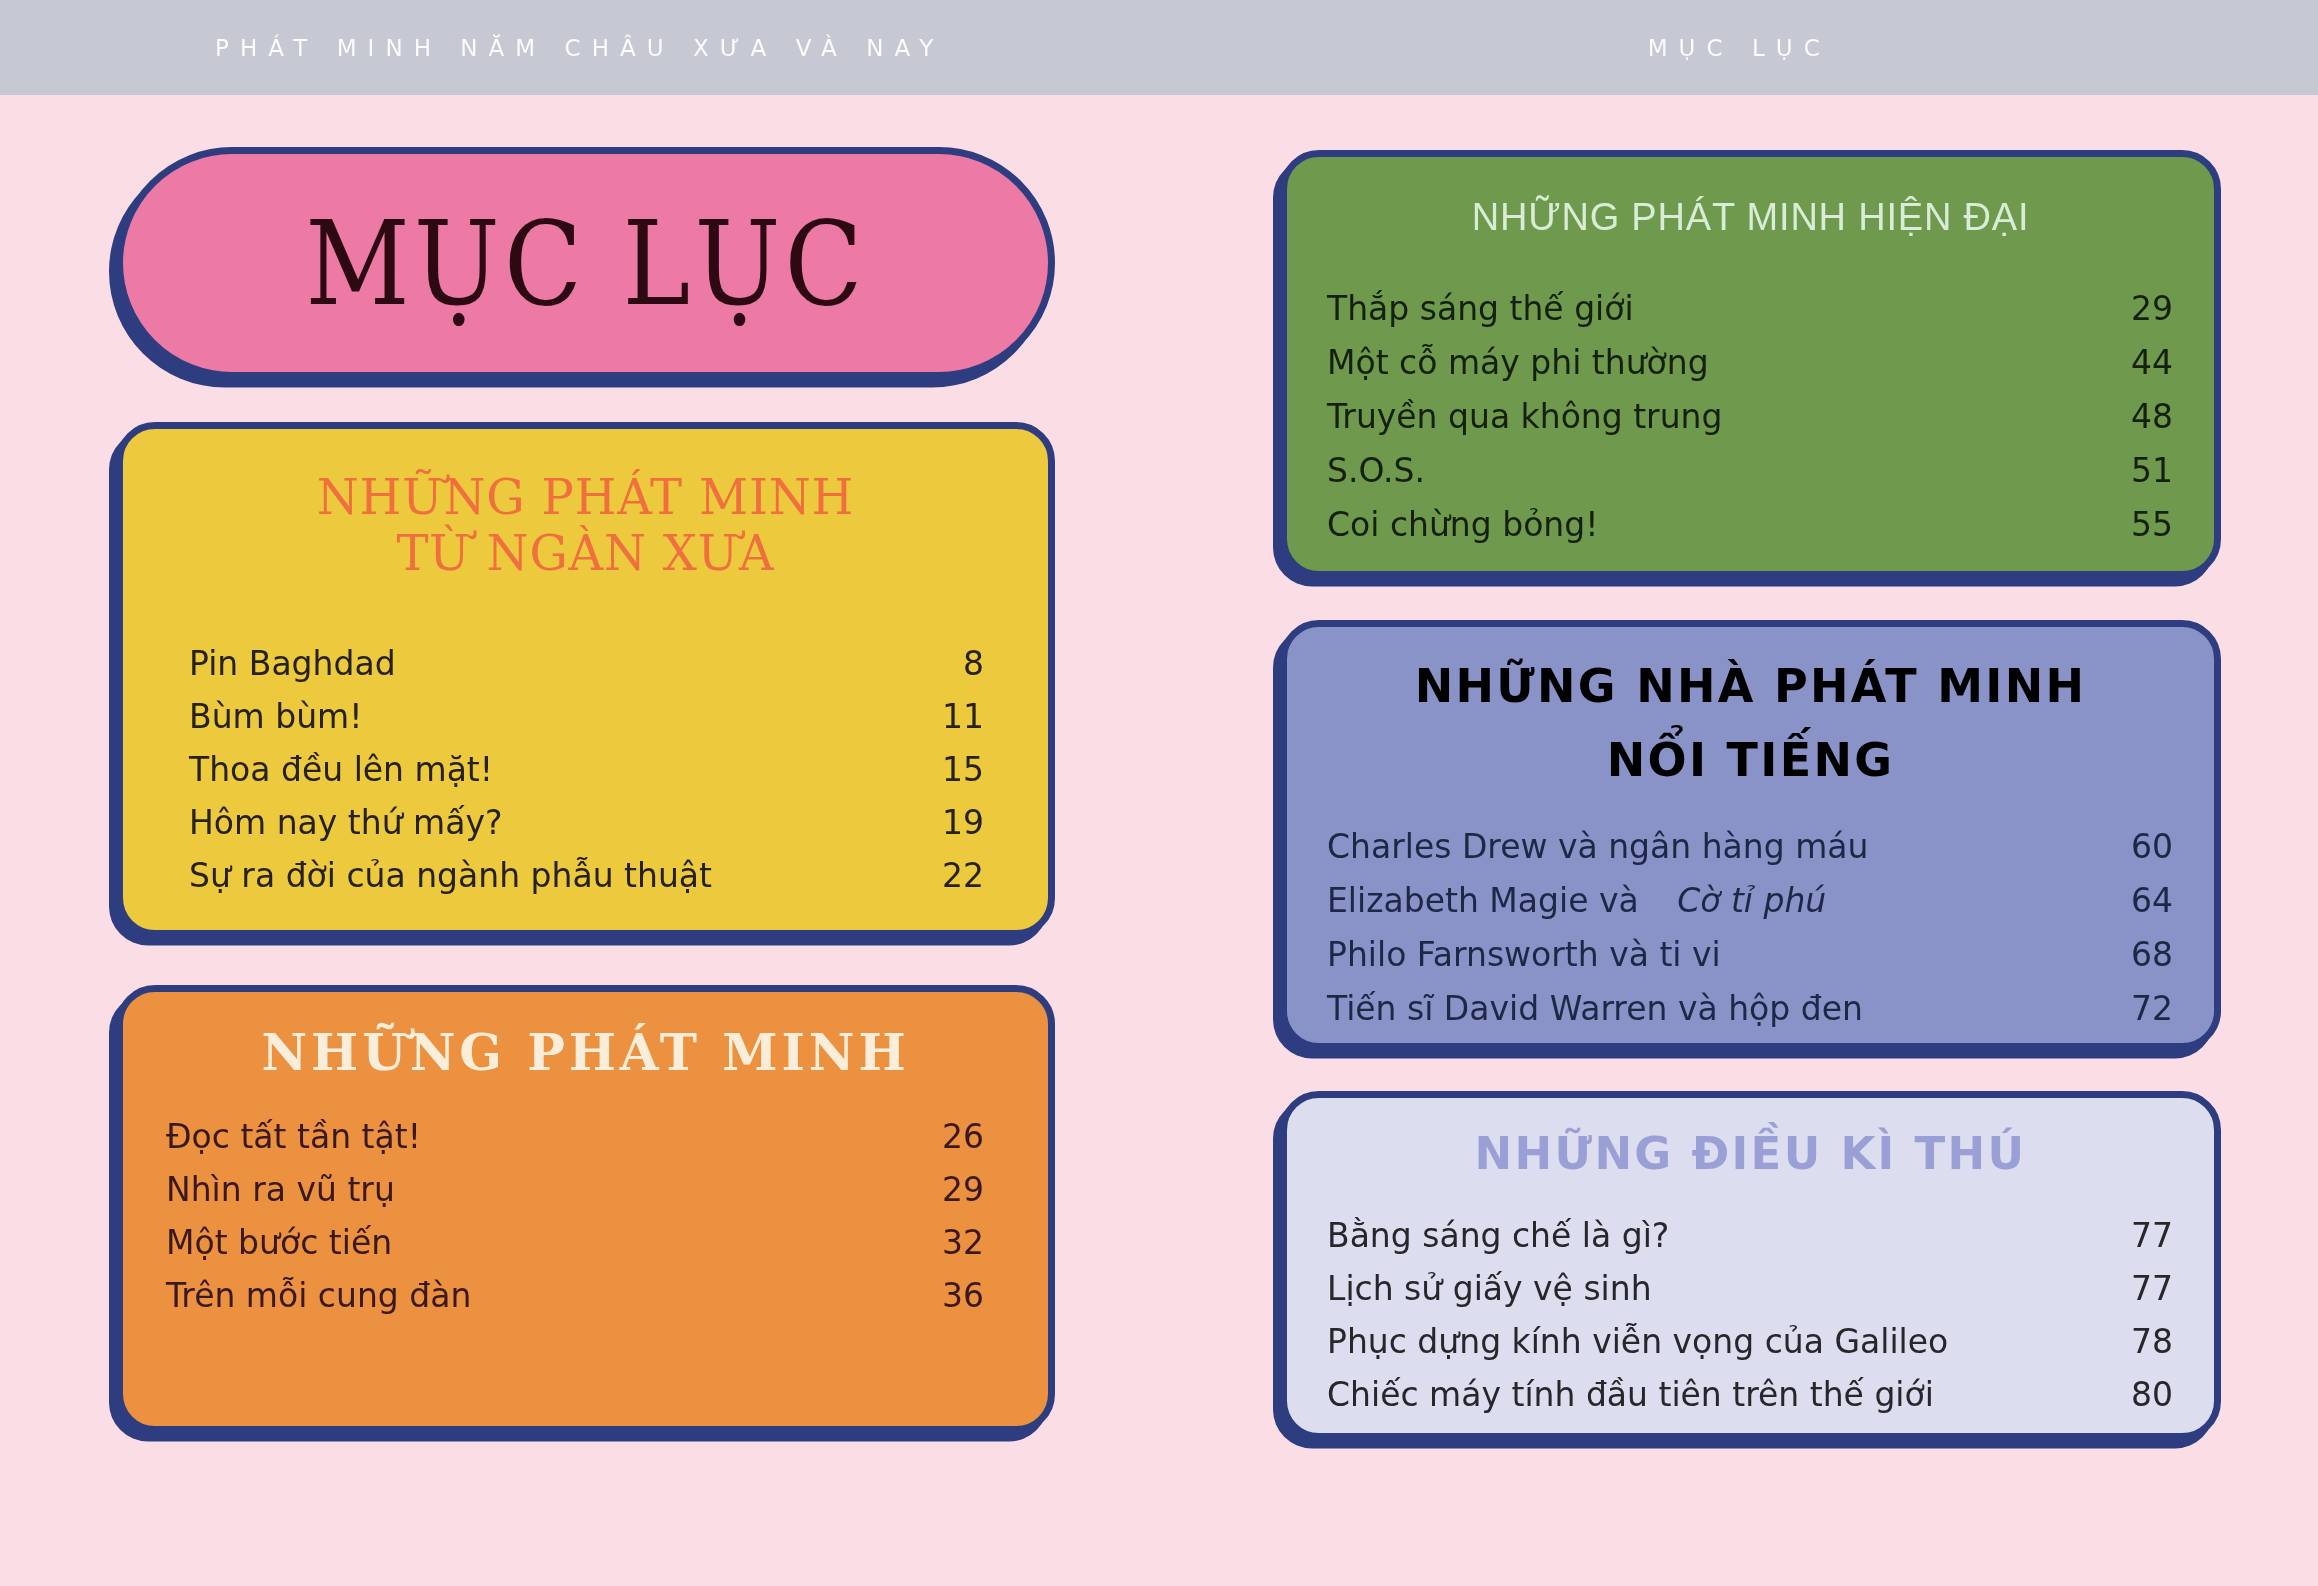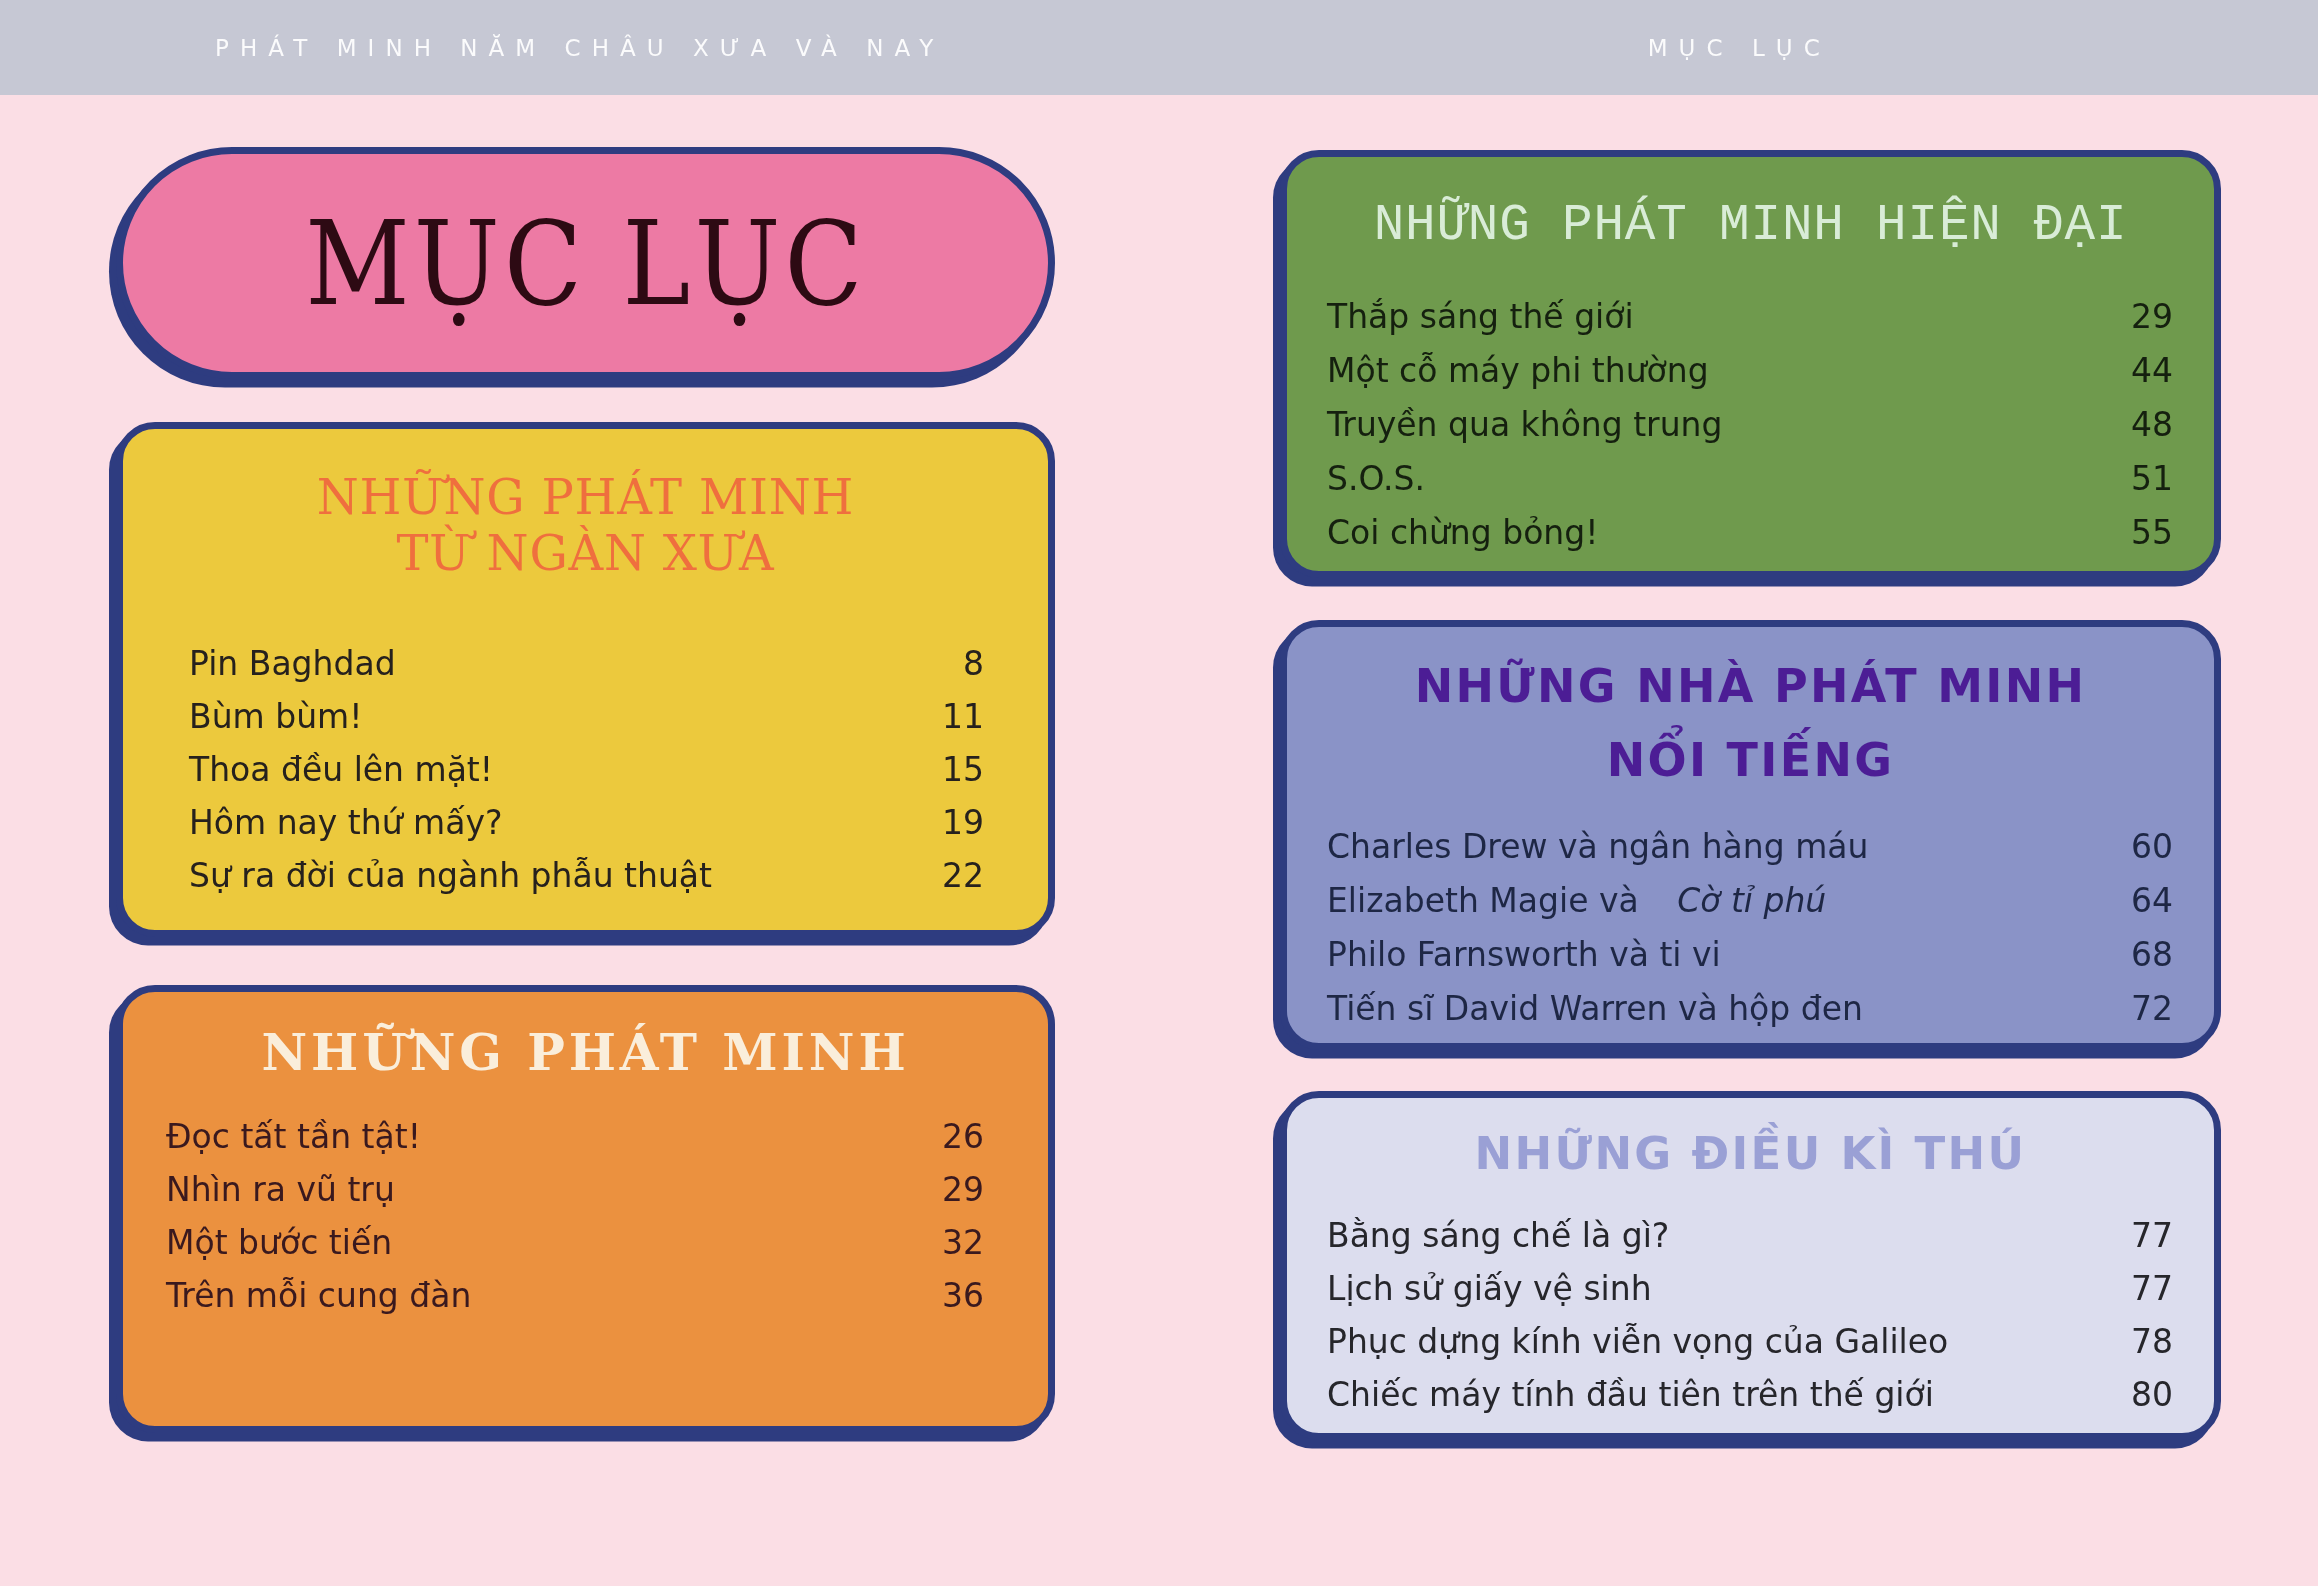--- a/index.html
+++ b/index.html
@@ -53,29 +53,29 @@
   #box-chua-xua { left:116px; top:985px; width:939px; height:448px; background:#eb913f; }
   #box-chua-xua .section-title {
     margin-top:20px; font-family:"DejaVu Serif","Liberation Serif",serif;
     font-size:50px; line-height:81px; color:#faeedb; letter-spacing:3.9px; font-weight:600;
   }
   #box-chua-xua .toc-list { margin-top:17px; padding:0 64px 0 43px; }
   #box-chua-xua .row { height:53px; color:#3a191e; font-size:33px; }
 
   #box-hien-dai { left:1280px; top:150px; width:941px; height:428px; background:#6f9a4d; }
   #box-hien-dai .section-title {
-    margin-top:36px; font-family:Liberation Mono, monospace;
-    font-size:51px; line-height:65px; color:#d9ecd7; letter-spacing:0.8px; font-weight:500;
+    margin-top:28px; font-family:Liberation Sans, sans-serif;
+    font-size:38px; line-height:65px; color:#d9ecd7; letter-spacing:0.8px; font-weight:500;
   }
   #box-hien-dai .toc-list { margin-top:31px; padding:0 41px 0 40px; }
   #box-hien-dai .row { height:54px; color:#15200f; font-size:33px; }
 
   #box-nha-phat-minh { left:1280px; top:620px; width:941px; height:430px; background:#8a93c7; }
   #box-nha-phat-minh .section-title {
-    margin-top:22px; font-size:46px; line-height:74px; color:#4c1d95;
+    margin-top:22px; font-size:46px; line-height:74px; color:#000000;
     letter-spacing:2.3px; font-weight:bold;
   }
   #box-nha-phat-minh .toc-list { margin-top:22px; padding:0 41px 0 40px; }
   #box-nha-phat-minh .row { height:54px; color:#1e2745; font-size:33px; }
 
   #box-dieu-ki-thu { left:1280px; top:1091px; width:941px; height:349px; background:#dcddee; }
   #box-dieu-ki-thu .section-title {
     margin-top:26px; font-size:45px; line-height:59px; color:#9aa0d5;
     letter-spacing:2.3px; font-weight:bold;
   }

